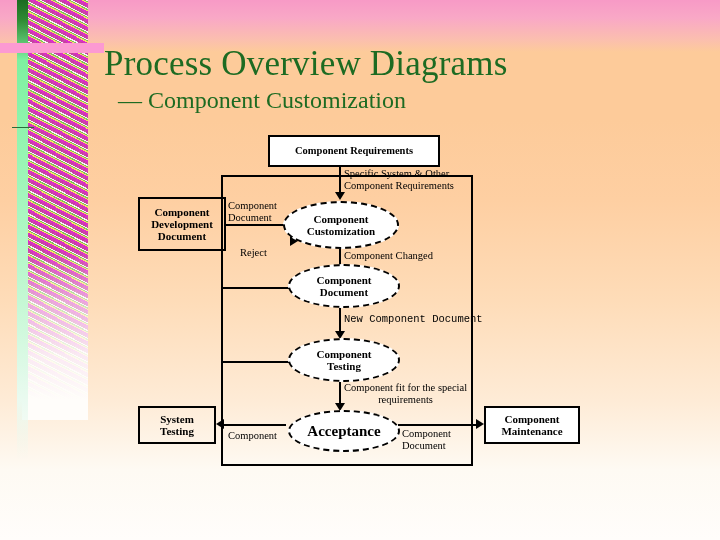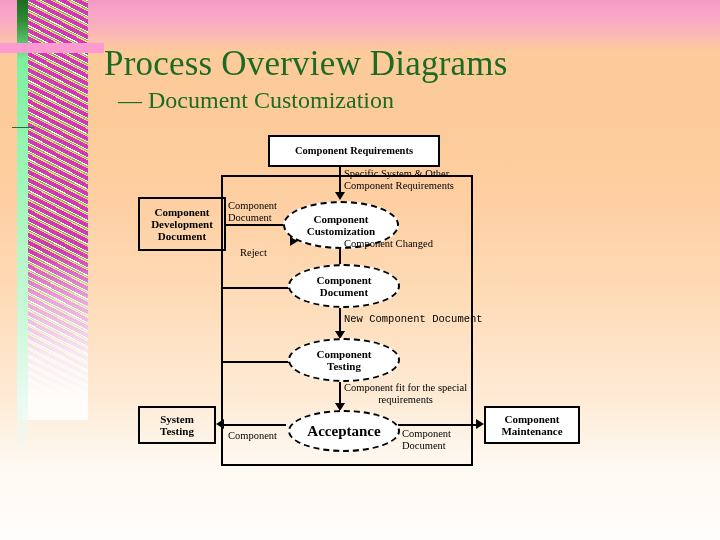--- a/index.html
+++ b/index.html
@@ -203,21 +203,21 @@
 
   <div id="deco-strip">
     <div id="deco-noise"></div>
     <div id="deco-fade"></div>
   </div>
   <div id="deco-green"></div>
   <div id="deco-tick"></div>
   <div id="pink-bar"></div>
 
   <div id="title">Process Overview Diagrams</div>
-  <div id="subtitle">—  Document Customization</div>
+  <div id="subtitle">—  Component Customization</div>
 
   <div id="diagram">
 
     <div class="dg-frame"></div>
 
     <div class="node box" style="left:138px; top:5px; width:172px; height:32px; font-size:10.5px; flex-direction:column;">
       <span>Component Requirements</span>
     </div>
 
     <div class="ln v" style="left:209px; top:37px; height:29px;"></div>
@@ -243,21 +243,21 @@
     <div class="arrow right" style="left:160px; top:106px;"></div>
     <div class="lbl" style="left:110px; top:117px;text-align:right;">Reject</div>
 
     <div class="node ellipse" style="left:153px; top:71px; width:116px; height:48px; font-size:11px; flex-direction:column;">
       <span>Component</span>
       <span>Customization</span>
     </div>
 
     <div class="ln v" style="left:209px; top:119px; height:26px;"></div>
     <div class="arrow down" style="left:205px; top:139px;"></div>
-    <div class="lbl" style="left:214px; top:108px;">Component Changed</div>
+    <div class="lbl" style="left:214px; top:120px;">Component Changed</div>
 
     <div class="ln h" style="left:93px; top:157px; width:70px;"></div>
 
     <div class="node ellipse" style="left:158px; top:134px; width:112px; height:44px; font-size:11px; flex-direction:column;">
       <span>Component</span>
       <span>Document</span>
     </div>
 
     <div class="ln v" style="left:209px; top:178px; height:29px;"></div>
     <div class="arrow down" style="left:205px; top:201px;"></div>

